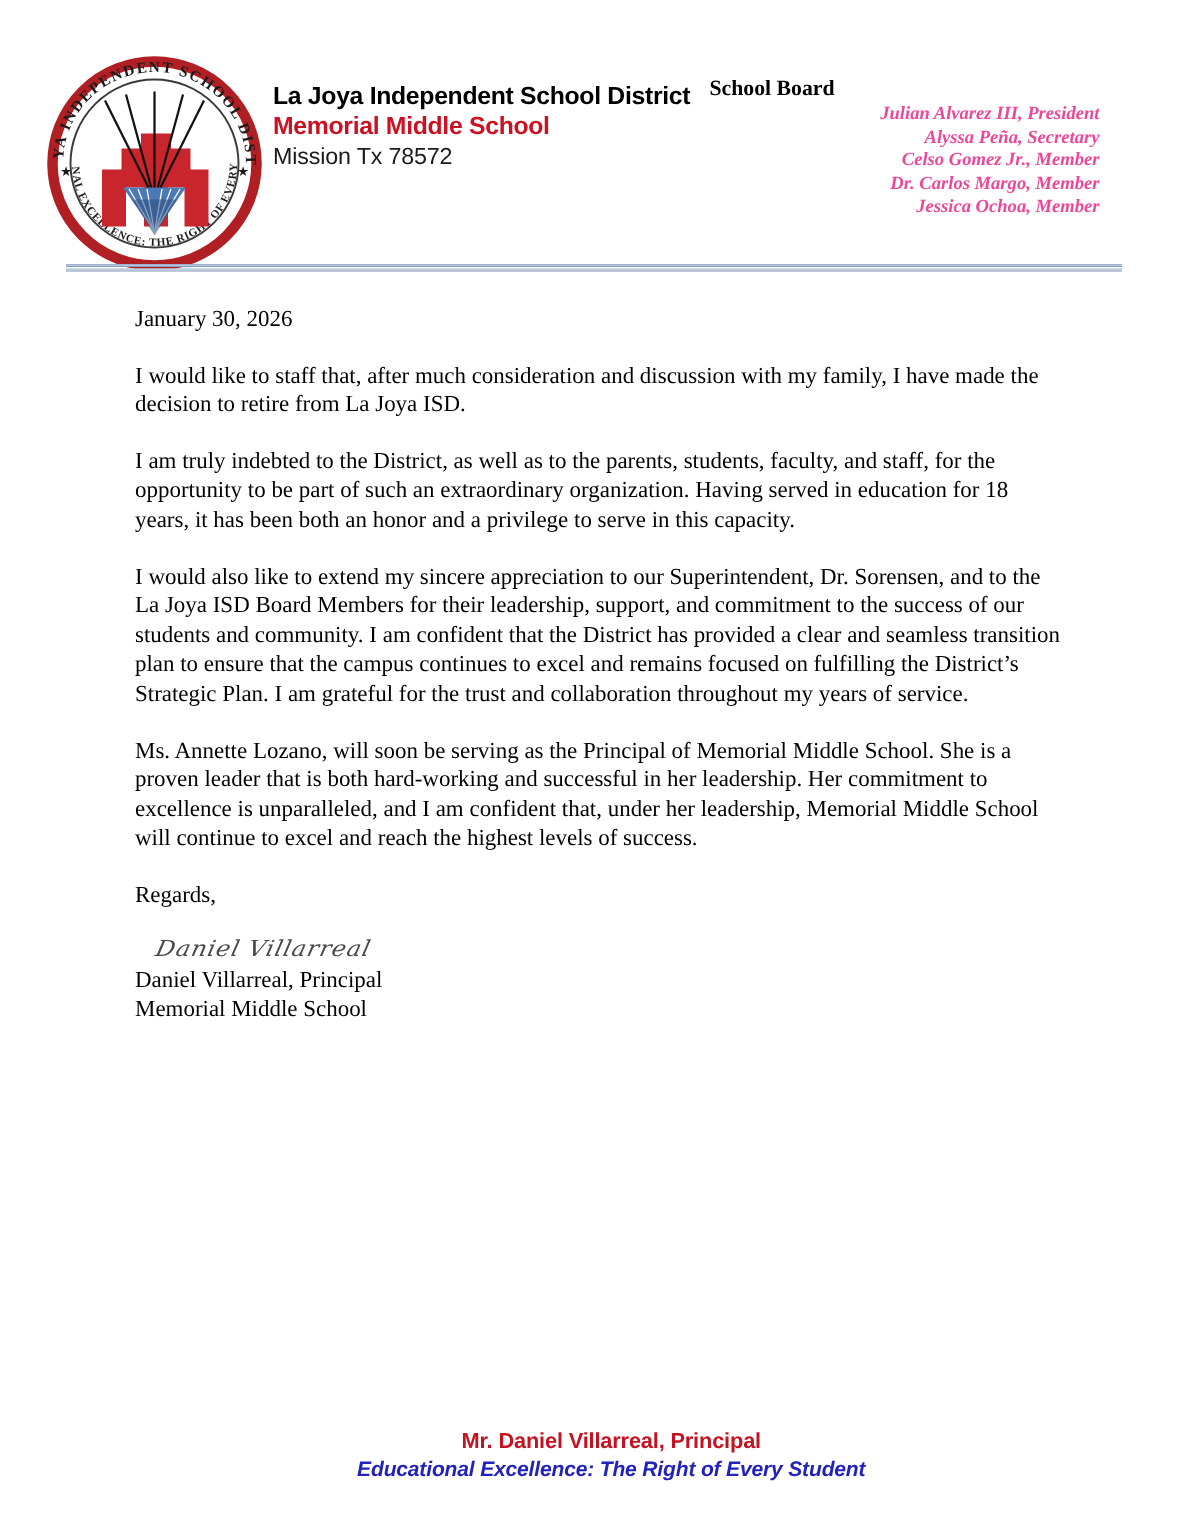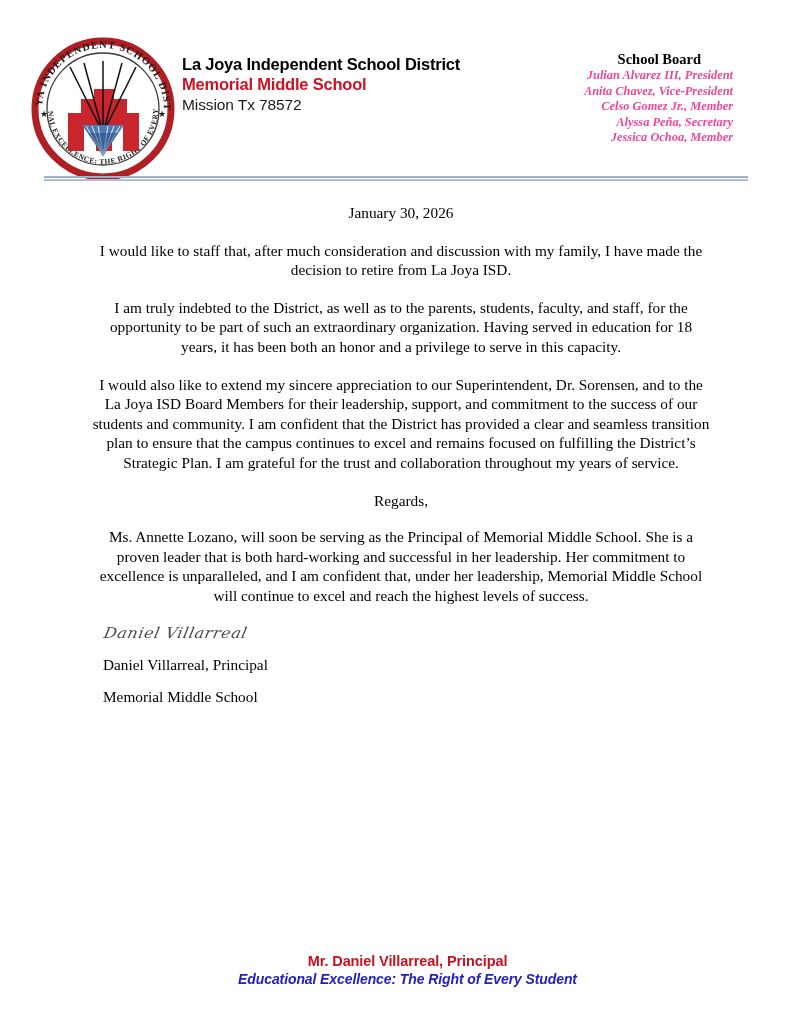--- a/index.html
+++ b/index.html
@@ -74,21 +74,21 @@
     right: 58px;
     top: 50px;
     width: 260px;
     text-align: right;
   }
   .board-title {
     font-family: "Liberation Serif", "DejaVu Serif", serif;
     font-weight: bold;
     font-size: 14.5px;
     line-height: 18px;
-    text-align: right;
+    text-align: left;
     padding-right: 32px;
     color: #000000;
   }
   .board-member {
     font-family: "Liberation Serif", "DejaVu Serif", serif;
     font-style: italic;
     font-weight: bold;
     font-size: 12.4px;
     line-height: 15.6px;
     color: #ec4899;
@@ -123,21 +123,21 @@
     left: 90px;
     top: 203px;
     width: 622px;
   }
   .p {
     font-family: "Liberation Serif", "DejaVu Serif", serif;
     font-size: 15.3px;
     line-height: 19.6px;
     color: #000000;
     margin: 0 0 18px 0;
-    text-align: center;
+    text-align: left;
   }
   .p.tight { margin-bottom: 17px; }
 
   .signature-area {
     margin-top: 6px;
   }
   .sig-script {
     font-family: "DejaVu Serif", "Liberation Serif", serif;
     font-style: italic;
     font-size: 16px;
@@ -147,21 +147,21 @@
     transform: skewX(-12deg) scaleY(0.92);
     transform-origin: left center;
     margin: 0 0 2px 14px;
     opacity: 0.85;
   }
   .sig-name {
     font-family: "Liberation Serif", "DejaVu Serif", serif;
     font-size: 15.3px;
     line-height: 19.6px;
     color: #000000;
-    margin: 13px;
+    margin: 0;
   }
 
   
   .footer {
     position: absolute;
     left: 12px;
     top: 952px;
     width: 791px;
     text-align: center;
   }
@@ -233,39 +233,39 @@
 
   <div class="school-block">
     <div class="district-name">La Joya Independent School District</div>
     <div class="campus-name">Memorial Middle School</div>
     <div class="addr-line">Mission Tx 78572</div>
   </div>
 
   <div class="board-block">
     <div class="board-title">School Board</div>
     <div class="board-member">Julian Alvarez III, President</div>
-    <div class="board-member">Anita Chavez, Vice-President</div>
+    <div class="board-member">Alyssa Peña, Secretary</div>
     <div class="board-member">Celso Gomez Jr., Member</div>
-    <div class="board-member">Alyssa Peña, Secretary</div>
+    <div class="board-member">Dr. Carlos Margo, Member</div>
     <div class="board-member">Jessica Ochoa, Member</div>
   </div>
 
   <div class="rule">
     <div class="rule-top"></div>
     <div class="rule-bot"></div>
   </div>
 </div>
 
 <div class="letter-body">
   <p class="p">January 30, 2026</p>
   <p class="p">I would like to staff that, after much consideration and discussion with my family, I have made the decision to retire from La Joya ISD.</p>
   <p class="p">I am truly indebted to the District, as well as to the parents, students, faculty, and staff, for the opportunity to be part of such an extraordinary organization. Having served in education for 18 years, it has been both an honor and a privilege to serve in this capacity.</p>
   <p class="p">I would also like to extend my sincere appreciation to our Superintendent, Dr. Sorensen, and to the La Joya ISD Board Members for their leadership, support, and commitment to the success of our students and community. I am confident that the District has provided a clear and seamless transition plan to ensure that the campus continues to excel and remains focused on fulfilling the District’s Strategic Plan. I am grateful for the trust and collaboration throughout my years of service.</p>
+  <p class="p">Ms. Annette Lozano, will soon be serving as the Principal of Memorial Middle School. She is a proven leader that is both hard-working and successful in her leadership. Her commitment to excellence is unparalleled, and I am confident that, under her leadership, Memorial Middle School will continue to excel and reach the highest levels of success.</p>
   <p class="p tight">Regards,</p>
-  <p class="p">Ms. Annette Lozano, will soon be serving as the Principal of Memorial Middle School. She is a proven leader that is both hard-working and successful in her leadership. Her commitment to excellence is unparalleled, and I am confident that, under her leadership, Memorial Middle School will continue to excel and reach the highest levels of success.</p>
 
   <div class="signature-area">
     <div class="sig-script">Daniel Villarreal</div>
     <div class="sig-name">Daniel Villarreal, Principal</div>
     <div class="sig-name">Memorial Middle School</div>
   </div>
 </div>
 
 <div class="footer">
   <div class="footer-name">Mr. Daniel Villarreal, Principal</div>

